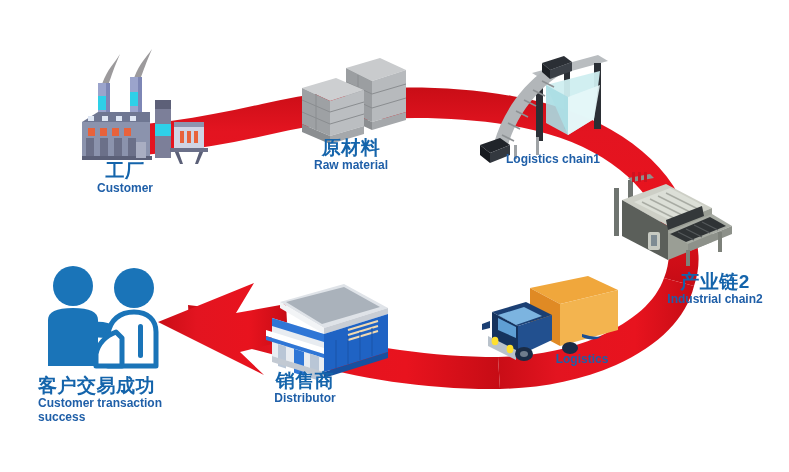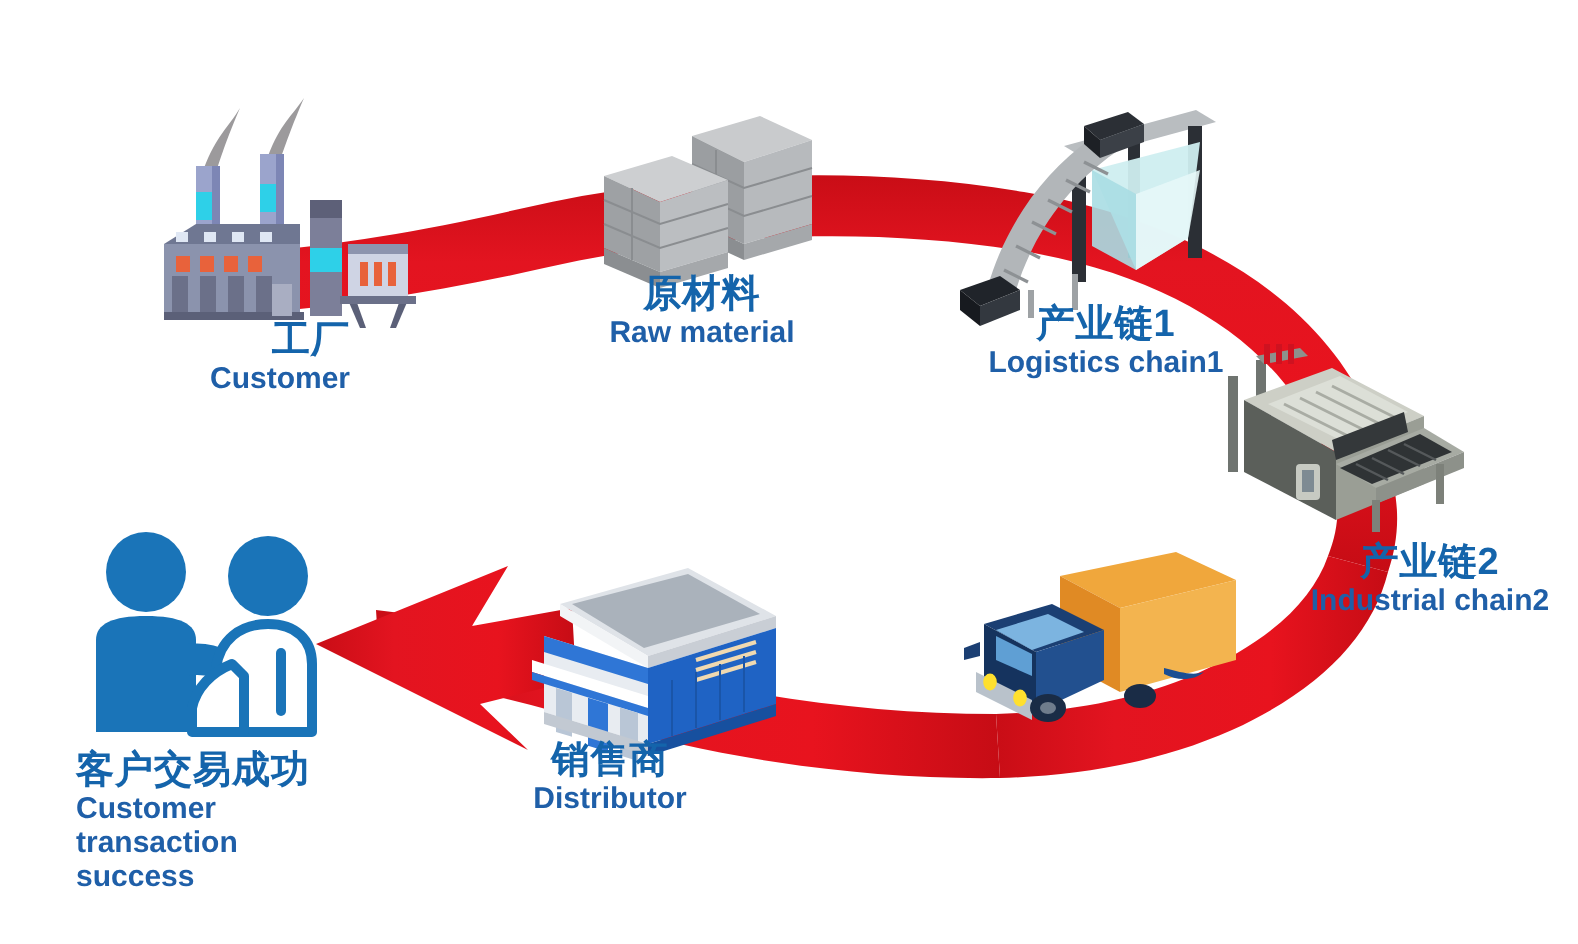--- a/index.html
+++ b/index.html
@@ -17,21 +17,21 @@
   .layer{position:absolute;left:0;top:0;width:789px;height:472px;}
   .node{position:absolute;}
 
   
   .label{position:absolute;text-align:center;line-height:1.12;user-select:none;}
   .label .cn{
     font-size:19px;font-weight:700;color:#1464ab;letter-spacing:.5px;
     white-space:nowrap;display:block;
   }
   .label .en{
-    font-size:15px;font-weight:700;color:#1f5fa8;
+    font-size:12px;font-weight:700;color:#1f5fa8;
     white-space:nowrap;display:block;margin-top:1px;
   }
   .label.wrap .en{white-space:normal;}
   .label.left{text-align:left;}
 </style>
 </head>
 <body>
 
 <div id="stage">
 
@@ -330,41 +330,41 @@
       <path d="M70 72 C72 58 82 50 96 50 C110 50 118 58 118 70 L118 104 L70 104 Z"></path>
     </g>
     <circle cx="96" cy="26" r="20" fill="#1a74b8"></circle>
 
     <g fill="#ffffff" stroke="#1a74b8" stroke-width="5" stroke-linejoin="round">
       <path d="M78 70 C68 74 60 82 58 92 L58 104 L84 104 L84 76 Z"></path>
     </g>
     <rect x="100" y="62" width="5" height="34" rx="2.5" fill="#1a74b8"></rect>
   </svg>
 
-  <div class="label" style="left:75px;top:160px;width:100px;text-align:right;">
+  <div class="label" style="left:75px;top:160px;width:100px;">
     <span class="cn">工厂</span>
     <span class="en">Customer</span>
   </div>
 
   <div class="label" style="left:281px;top:137px;width:140px;">
     <span class="cn">原材料</span>
     <span class="en">Raw material</span>
   </div>
 
   <div class="label" style="left:473px;top:152px;width:160px;">
-    <span class="cn">产业链1</span>
     <span class="en">Logistics chain1</span>
   </div>
 
   <div class="label" style="left:635px;top:271px;width:160px;">
     <span class="cn">产业链2</span>
     <span class="en">Industrial chain2</span>
   </div>
 
   <div class="label" style="left:522px;top:352px;width:120px;">
+    <span class="en">Logistics</span>
   </div>
 
   <div class="label" style="left:245px;top:370px;width:120px;">
     <span class="cn">销售商</span>
     <span class="en">Distributor</span>
   </div>
 
   <div class="label left wrap" style="left:38px;top:375px;width:140px;">
     <span class="cn">客户交易成功</span>
     <span class="en">Customer transaction success</span>

